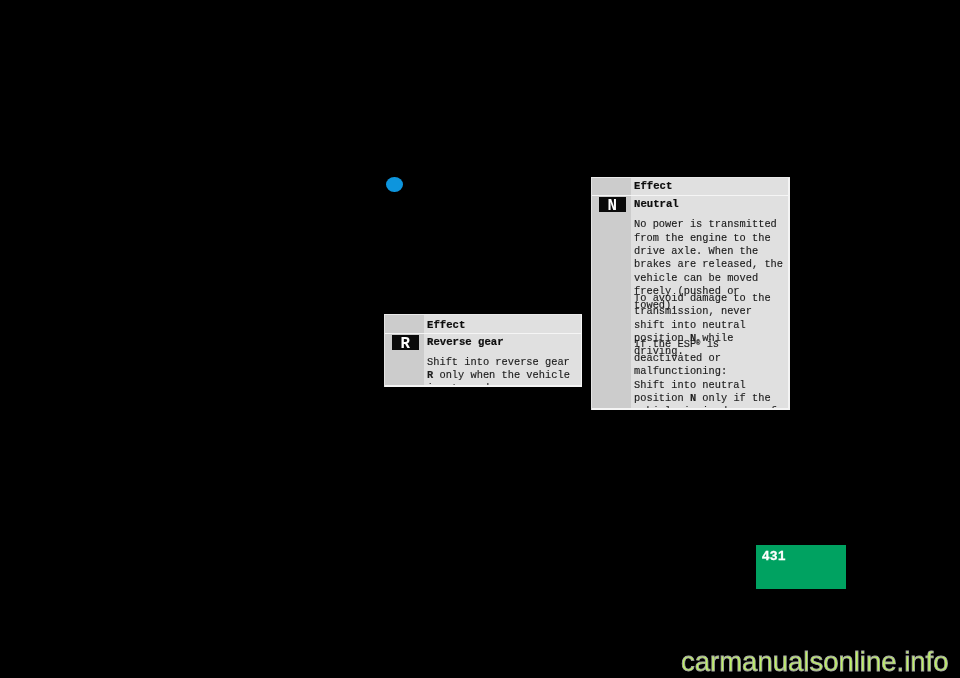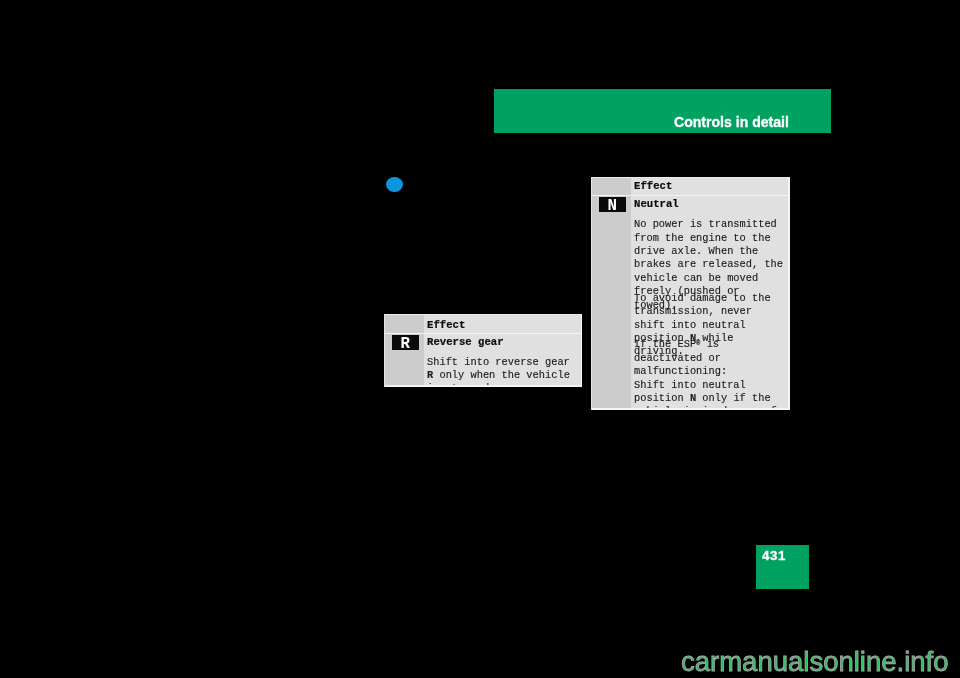--- a/index.html
+++ b/index.html
@@ -2,50 +2,47 @@
 <html><head>
 <meta charset="utf-8">
 <style>
   html,body{margin:0;padding:0;background:#000;}
   body{width:960px;height:678px;overflow:hidden;font-family:"Liberation Sans",sans-serif;-webkit-font-smoothing:antialiased;}
   .page{position:relative;width:960px;height:678px;background:#000;}
 
   .hdr-bar{position:absolute;left:494px;top:89px;width:337.2px;height:43.6px;background:#00a261;}
   .hdr-title{position:absolute;left:180px;top:24.5px;color:#ffffff;font-weight:bold;font-size:14.9px;transform:scaleX(0.945);transform-origin:0 0;white-space:nowrap;-webkit-text-stroke:0.3px #ffffff;}
 
-  .pagenum{position:absolute;left:756px;top:545px;width:53px;height:44px;background:#00a261;}
+  .pagenum{position:absolute;left:756px;top:545px;width:90px;height:44px;background:#00a261;}
   .pagenum span{position:absolute;left:6px;top:2.5px;color:#ffffff;font-weight:bold;font-size:13.3px;letter-spacing:0.65px;-webkit-text-stroke:0.3px #ffffff;}
 
   .bluedot{position:absolute;left:386px;top:177px;width:16.6px;height:14.9px;border-radius:50%;background:#0d95dd;}
 
   .tbl{position:absolute;background:#e0e0e0;overflow:hidden;font-family:Liberation Mono, monospace;}
   .tbl .edge-r{position:absolute;right:0;top:0;bottom:0;width:1.4px;background:#f4f4f4;}
   .tbl .edge-l{position:absolute;left:0;top:1px;bottom:0;width:1px;background:#e4e4e4;}
   .tbl .edge-t{position:absolute;left:0;right:0;top:0;height:1px;background:#eaeaea;}
   .tbl .edge-b{position:absolute;left:0;right:0;bottom:0;height:1.4px;background:#f4f4f4;}
   .tbl .col-left{position:absolute;left:0;top:0;bottom:0;background:#cccccc;}
   .tbl .hdr{position:absolute;left:0;top:0;right:0;}
   .tbl .hdr .lbl{position:absolute;font-weight:bold;font-size:11.2px;color:#0d0d0d;transform:scaleX(0.95);transform-origin:0 0;white-space:nowrap;-webkit-text-stroke:0.22px #0d0d0d;}
   .tbl .sep{position:absolute;left:0;right:0;height:1px;background:#f5f5f5;}
   .badge{position:absolute;background:#0a0a0a;color:#ffffff;font-weight:bold;text-align:center;overflow:hidden;}
   .rowtitle{position:absolute;font-weight:bold;font-size:11.2px;color:#0d0d0d;transform:scaleX(0.95);transform-origin:0 0;white-space:nowrap;-webkit-text-stroke:0.22px #0d0d0d;}
   .para{position:absolute;font-size:11.2px;color:#1b1b1b;line-height:13.4px;transform:scaleX(0.925);transform-origin:0 0;-webkit-text-stroke:0.14px #1b1b1b;}
   .para b{font-weight:bold;}
   .para sup{font-size:7.8px;vertical-align:2.3px;}
 
-  .wm{position:absolute;left:681px;top:645.5px;color:#22c55e;font-size:27.5px;letter-spacing:0px;white-space:nowrap;-webkit-text-stroke:0.8px #a8a8a8;}
+  .wm{position:absolute;left:681px;top:645.5px;color:#bef264;font-size:27.5px;letter-spacing:0px;white-space:nowrap;-webkit-text-stroke:0.8px #a8a8a8;}
 </style>
 </head>
 <body>
 
 <div class="page">
 
-  <div class="hdr-bar">
-    <div class="hdr-title">Controls in detail</div>
-  </div>
 
   <div class="bluedot"></div>
 
   <div class="tbl" id="tbl0" style="left:384px;top:314px;width:198px;height:72.5px;">
     <div class="col-left" style="width:40.4px;"></div>
     <div class="hdr" style="height:18px;">
       <div class="lbl" style="left:43px;top:4.5px;">Effect</div>
     </div>
     <div class="sep" style="top:19.3px;"></div>
     <div class="badge" style="left:8px;top:21px;width:26.6px;height:14.6px;font-size:15.8px;line-height:18.2px;">R</div>

